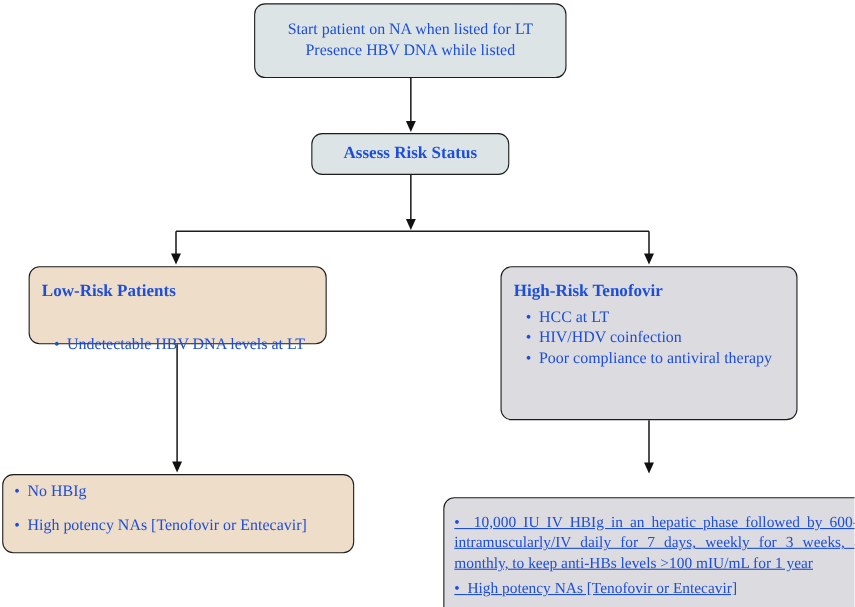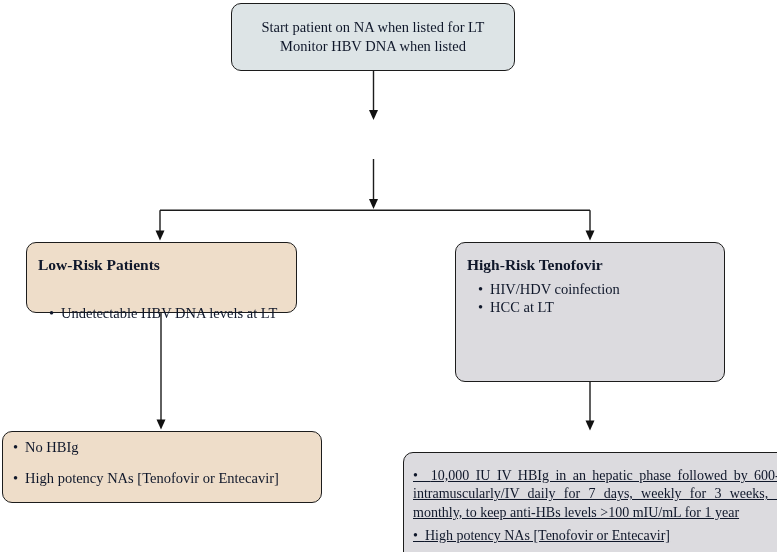--- a/index.html
+++ b/index.html
@@ -2,21 +2,21 @@
 <html><head>
 <meta charset="utf-8">
 <style>
   html, body { margin: 0; padding: 0; background: #ffffff; }
   .canvas {
     position: relative;
     width: 777px;
     height: 552px;
     background: #ffffff;
     font-family: "Liberation Serif", "DejaVu Serif", serif;
-    color: #0f172a;
+    color: #1d4ed8;
     overflow: hidden;
   }
   .connectors {
     position: absolute;
     left: 0; top: 0;
     width: 777px; height: 552px;
   }
   .box {
     position: absolute;
     box-sizing: border-box;
@@ -95,36 +95,40 @@
       <polygon points="373.5,209 369,199 378,199"></polygon>
       <polygon points="160,240.5 155.5,230.5 164.5,230.5"></polygon>
       <polygon points="590,240.5 585.5,230.5 594.5,230.5"></polygon>
       <polygon points="161,429.5 156.5,419.5 165.5,419.5"></polygon>
       <polygon points="590,430.5 585.5,420.5 594.5,420.5"></polygon>
     </g>
   </svg>
 
   <div class="box c-blue node-start">
     <div>Start patient on NA when listed for LT</div>
-    <div>Monitor HBV DNA when listed</div>
+    <div>Presence HBV DNA while listed</div>
   </div>
 
+  <div class="box c-blue node-assess">
+    <span>Assess Risk Status</span>
+  </div>
 
   <div class="box c-tan node-low">
     <h3>Low-Risk Patients</h3>
     <ul>
       <li>Undetectable HBV DNA levels at LT</li>
     </ul>
   </div>
 
   <div class="box c-gray node-high">
     <h3>High-Risk Tenofovir</h3>
     <ul>
+      <li>HCC at LT</li>
       <li>HIV/HDV coinfection</li>
-      <li>HCC at LT</li>
+      <li>Poor compliance to antiviral therapy</li>
     </ul>
   </div>
 
   <div class="box c-tan node-lowtx">
     <ul>
       <li>No HBIg</li>
       <li>High potency NAs [Tenofovir or Entecavir]</li>
     </ul>
   </div>
 

